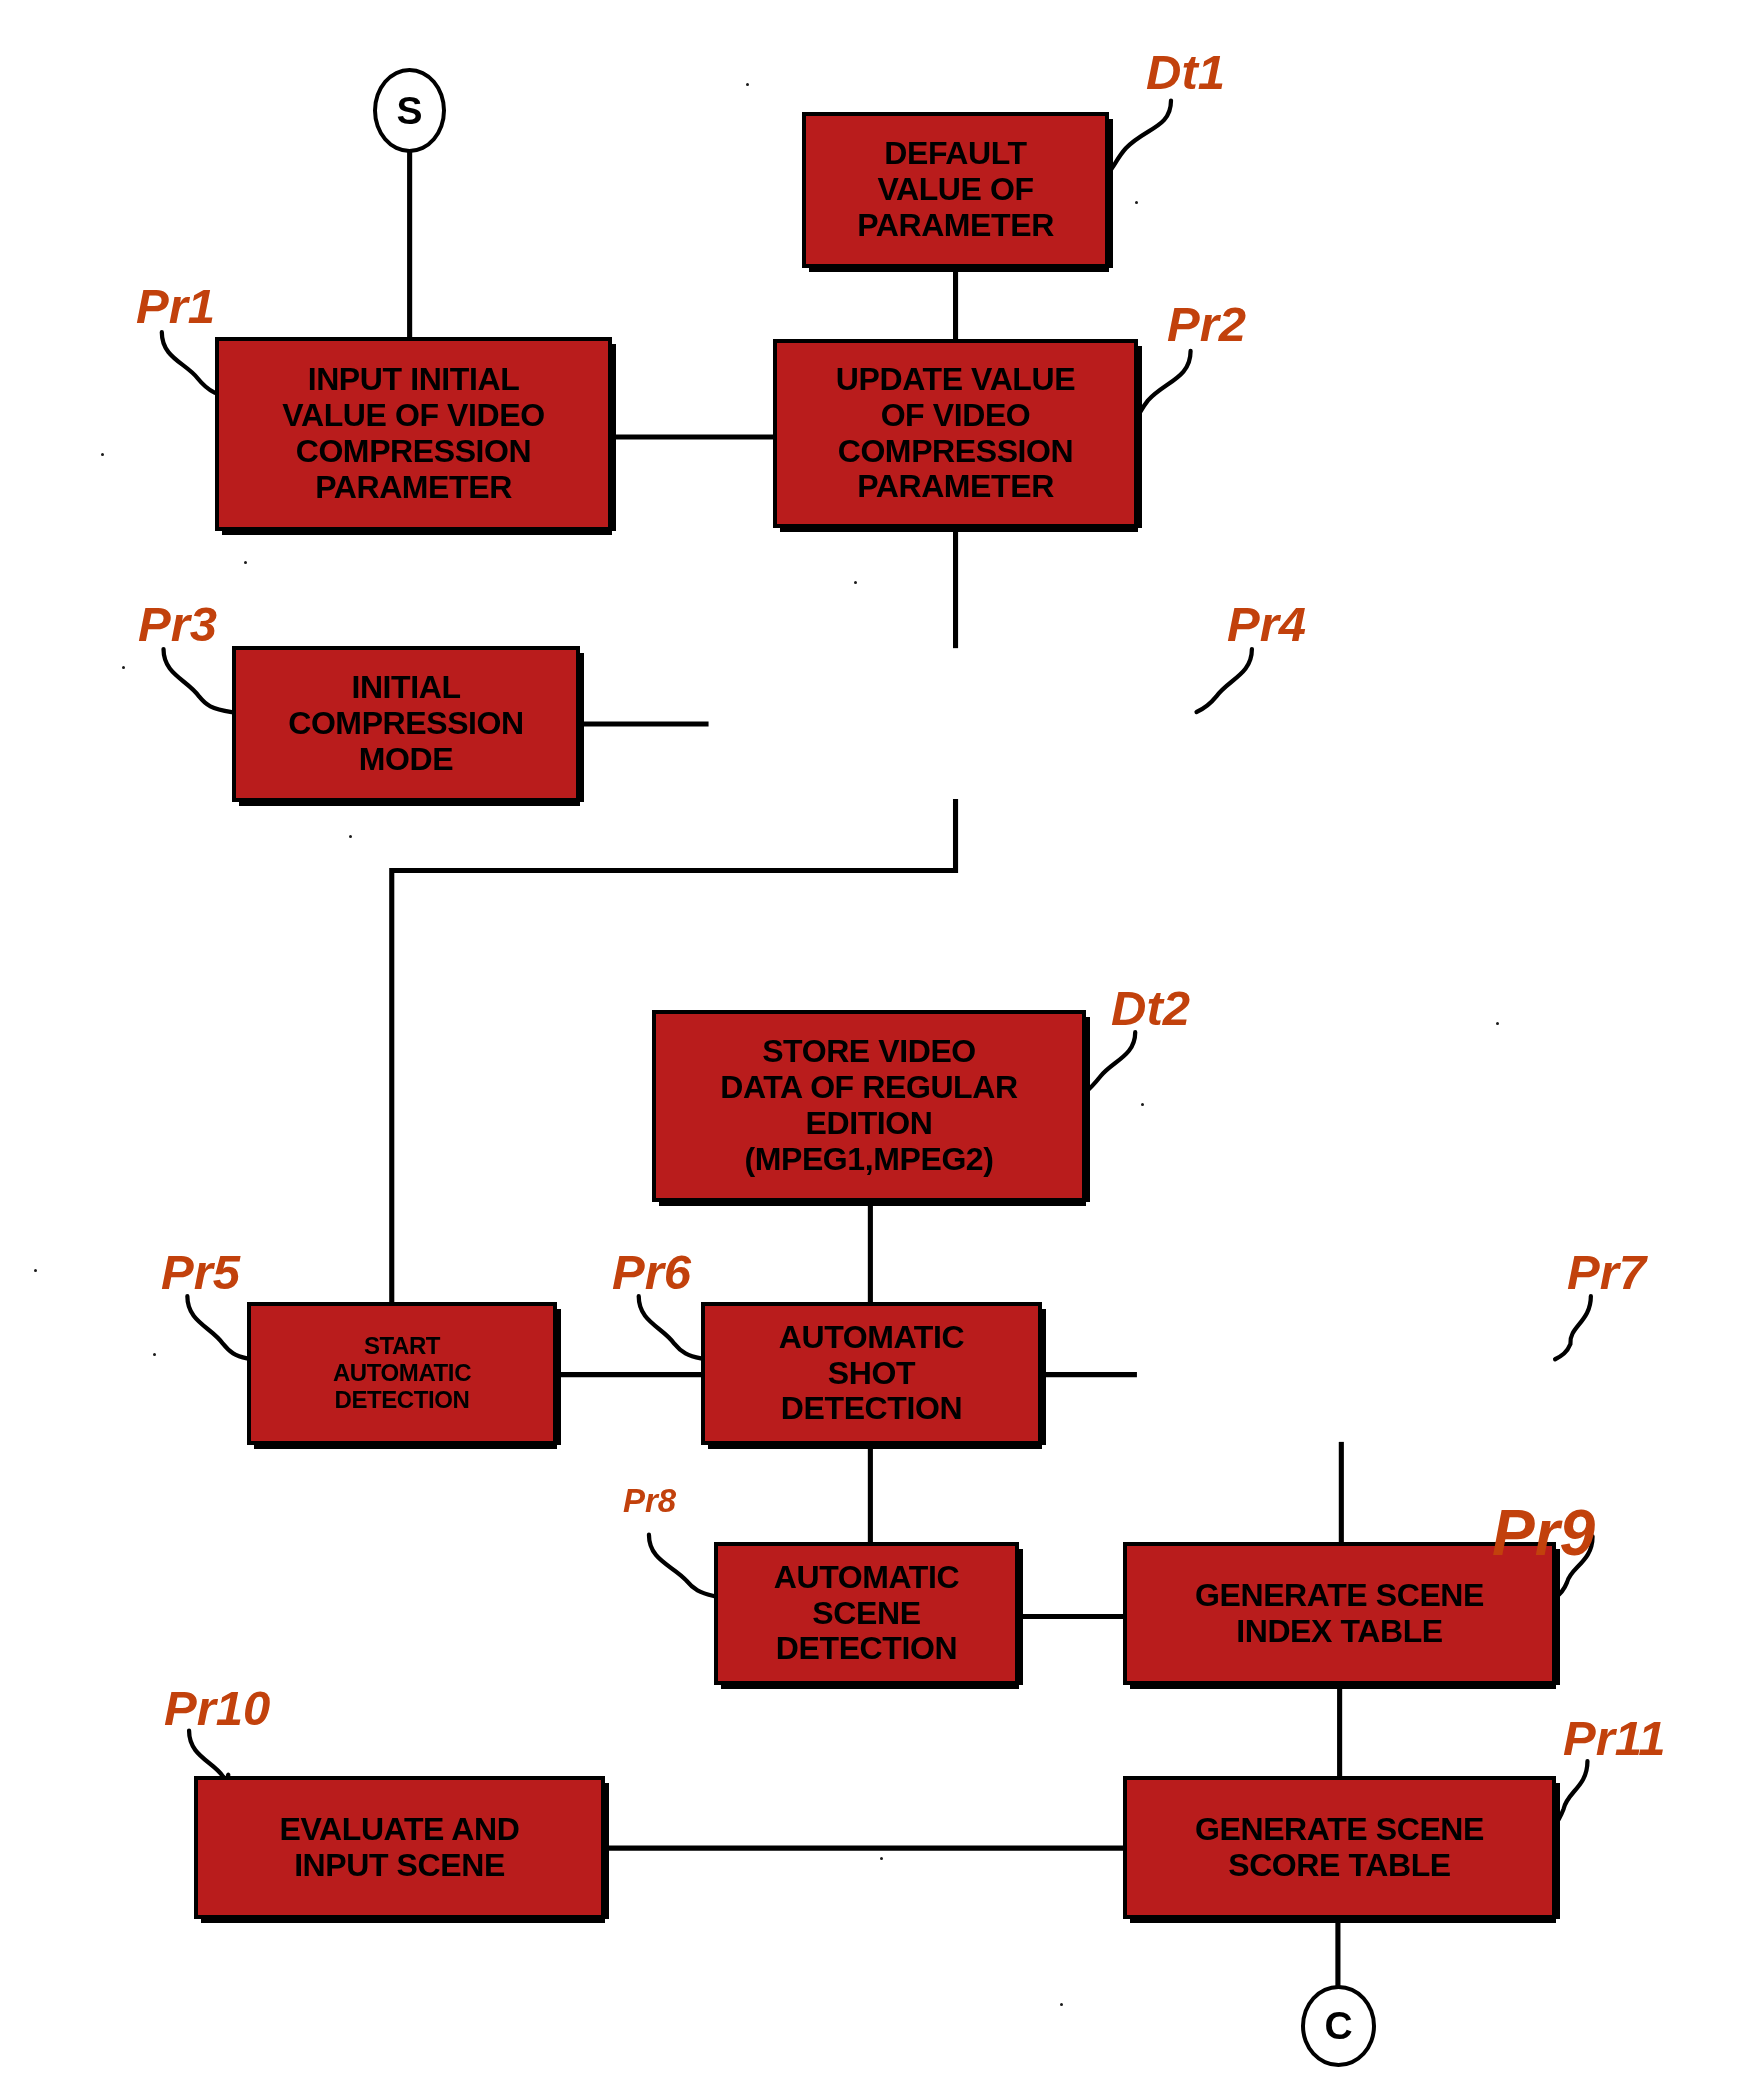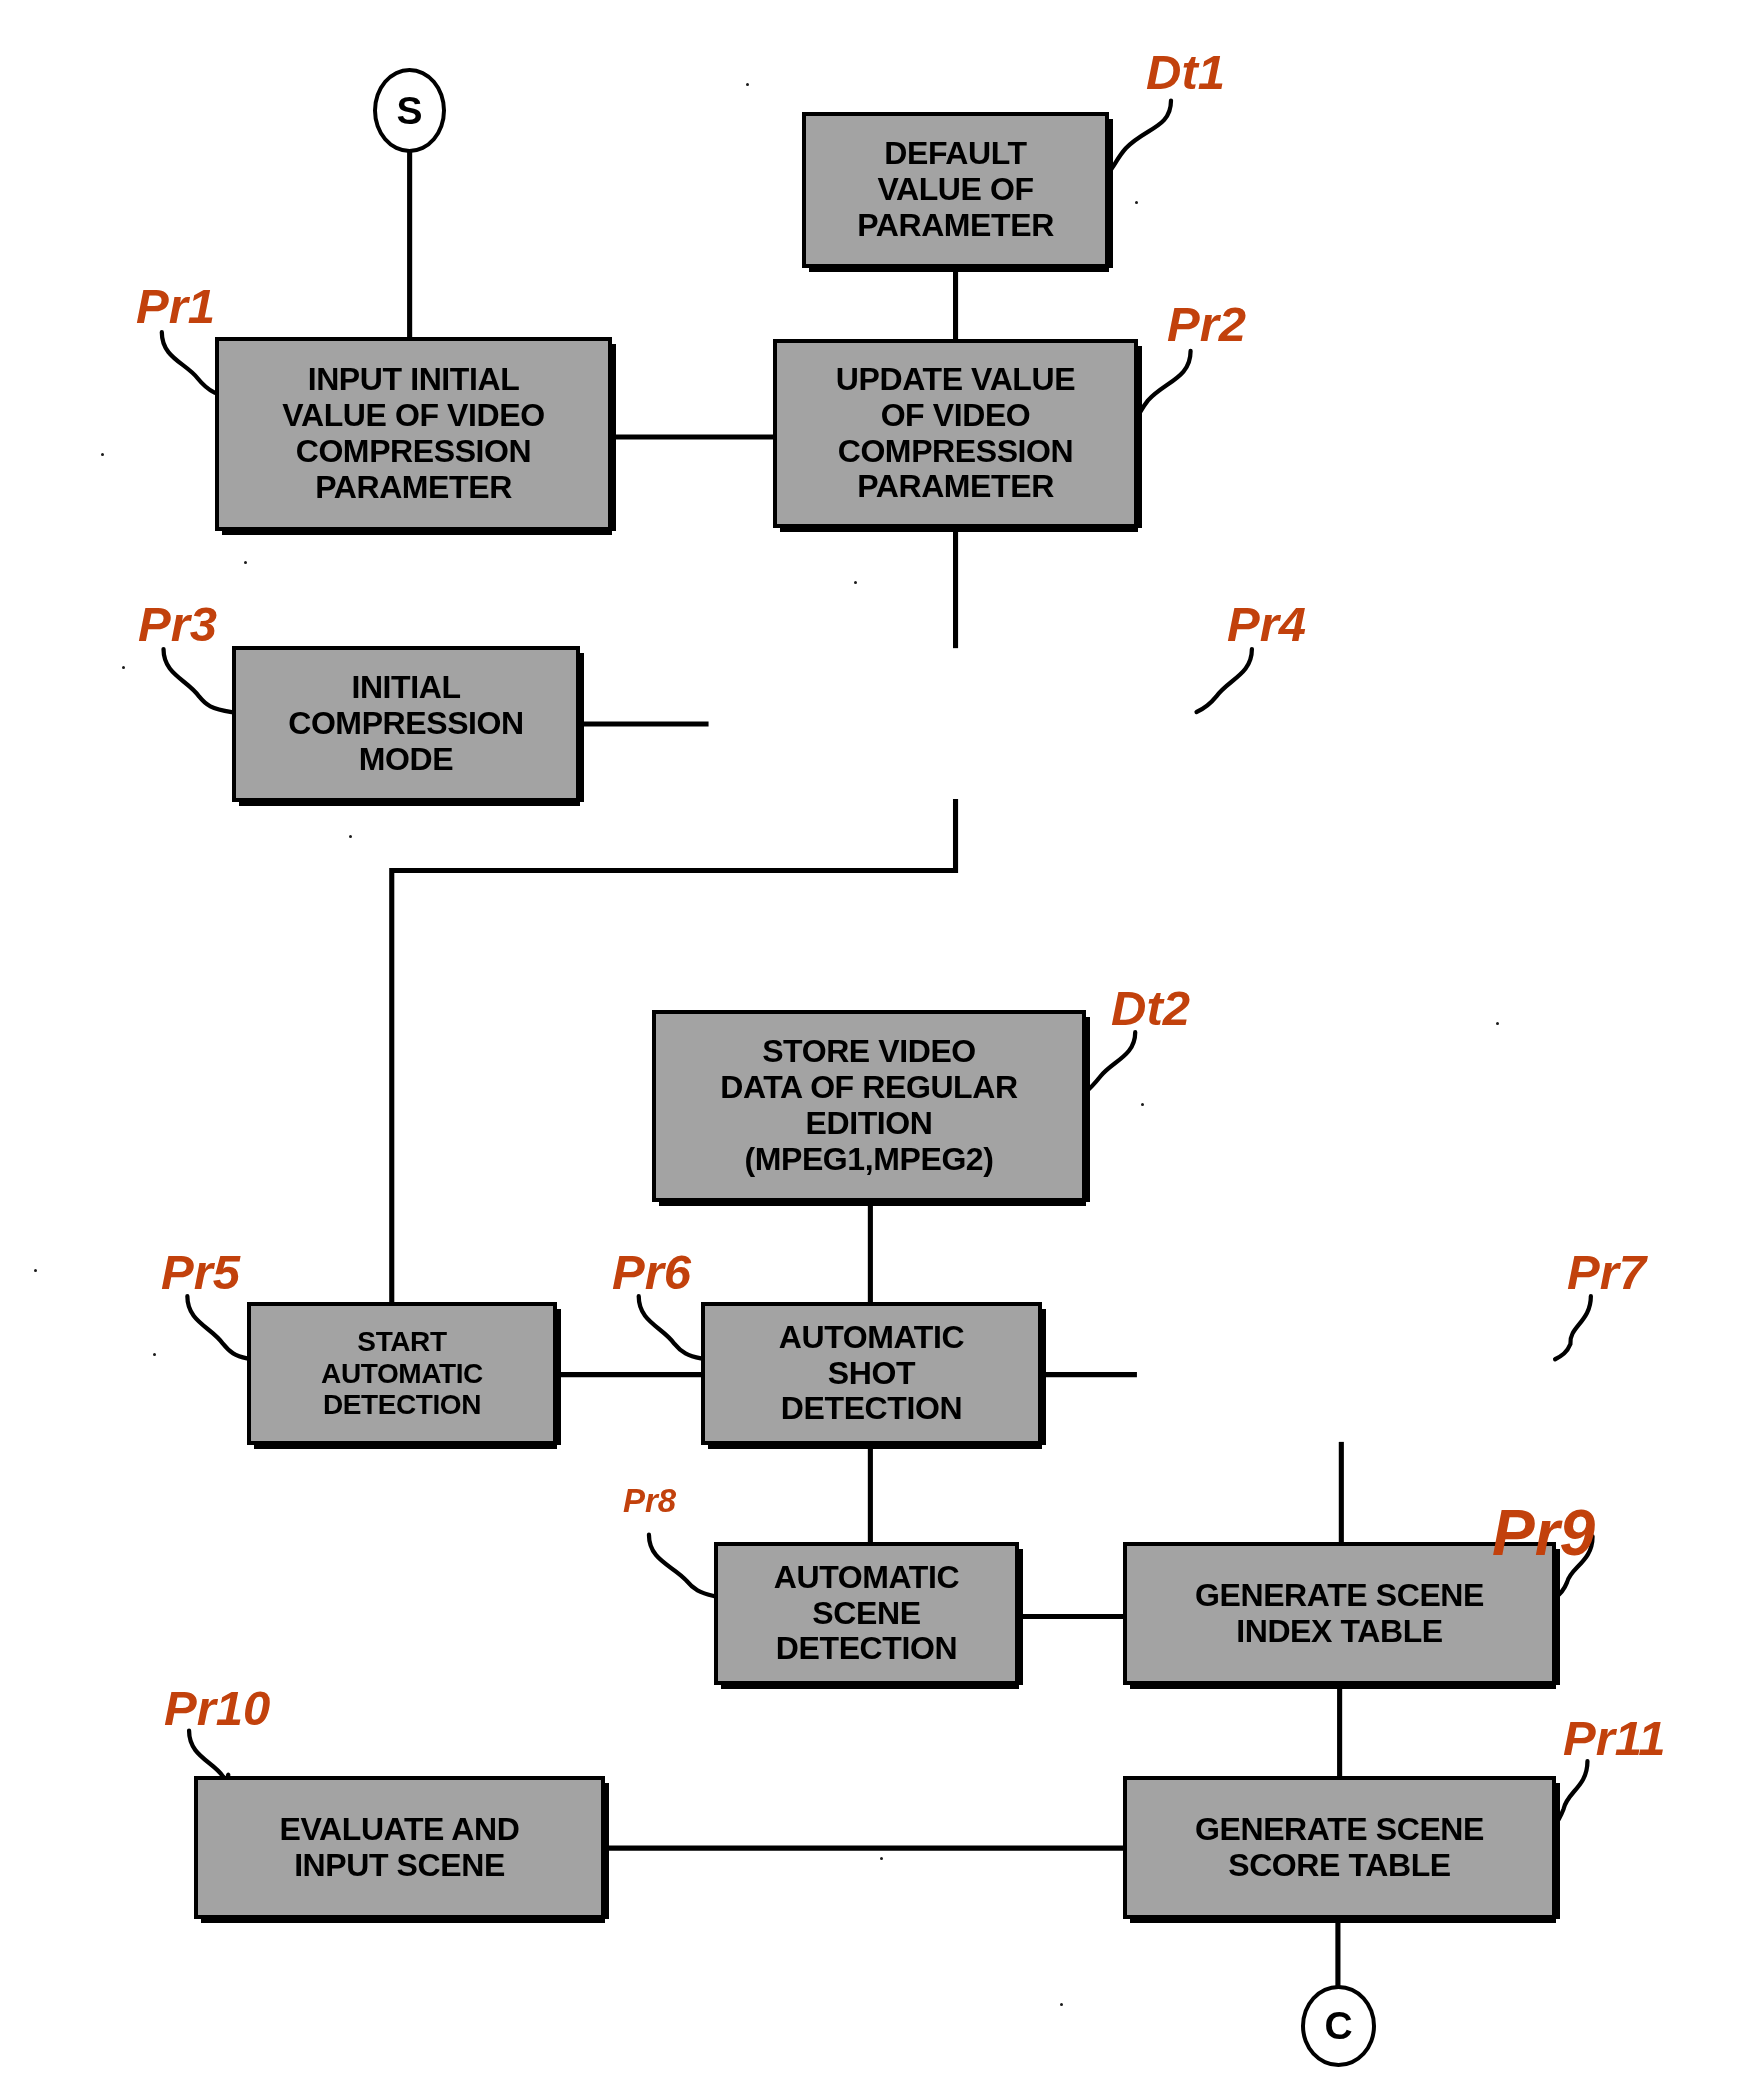--- a/index.html
+++ b/index.html
@@ -19,21 +19,21 @@
     position: absolute;
     left: 0; top: 0;
     width: 1745px;
     height: 2096px;
     pointer-events: none;
   }
   .node {
     position: absolute;
     box-sizing: border-box;
     border: 4.3px solid #000;
-    background: #a3a3a3;
+    background: #b91c1c;
     display: flex;
     align-items: center;
     justify-content: center;
     text-align: center;
     font-weight: bold;
     color: #000;
     letter-spacing: -0.4px;
     line-height: 1.12;
     z-index: 3;
   }
@@ -177,21 +177,21 @@
   </div>
 
 
   <div class="node" style="left:652px; top:1010px; width:434px; height:192px; font-size:32px;">
     <span class="txt">STORE VIDEO
 DATA OF REGULAR
 EDITION
 (MPEG1,MPEG2)</span>
   </div>
 
-  <div class="node" style="left:247px; top:1302px; width:310px; height:143px; font-size:28px;">
+  <div class="node" style="left:247px; top:1302px; width:310px; height:143px; font-size:24px;">
     <span class="txt">START
 AUTOMATIC
 DETECTION</span>
   </div>
 
   <div class="node" style="left:701px; top:1302px; width:341px; height:143px; font-size:32px;">
     <span class="txt">AUTOMATIC
 SHOT
 DETECTION</span>
   </div>

